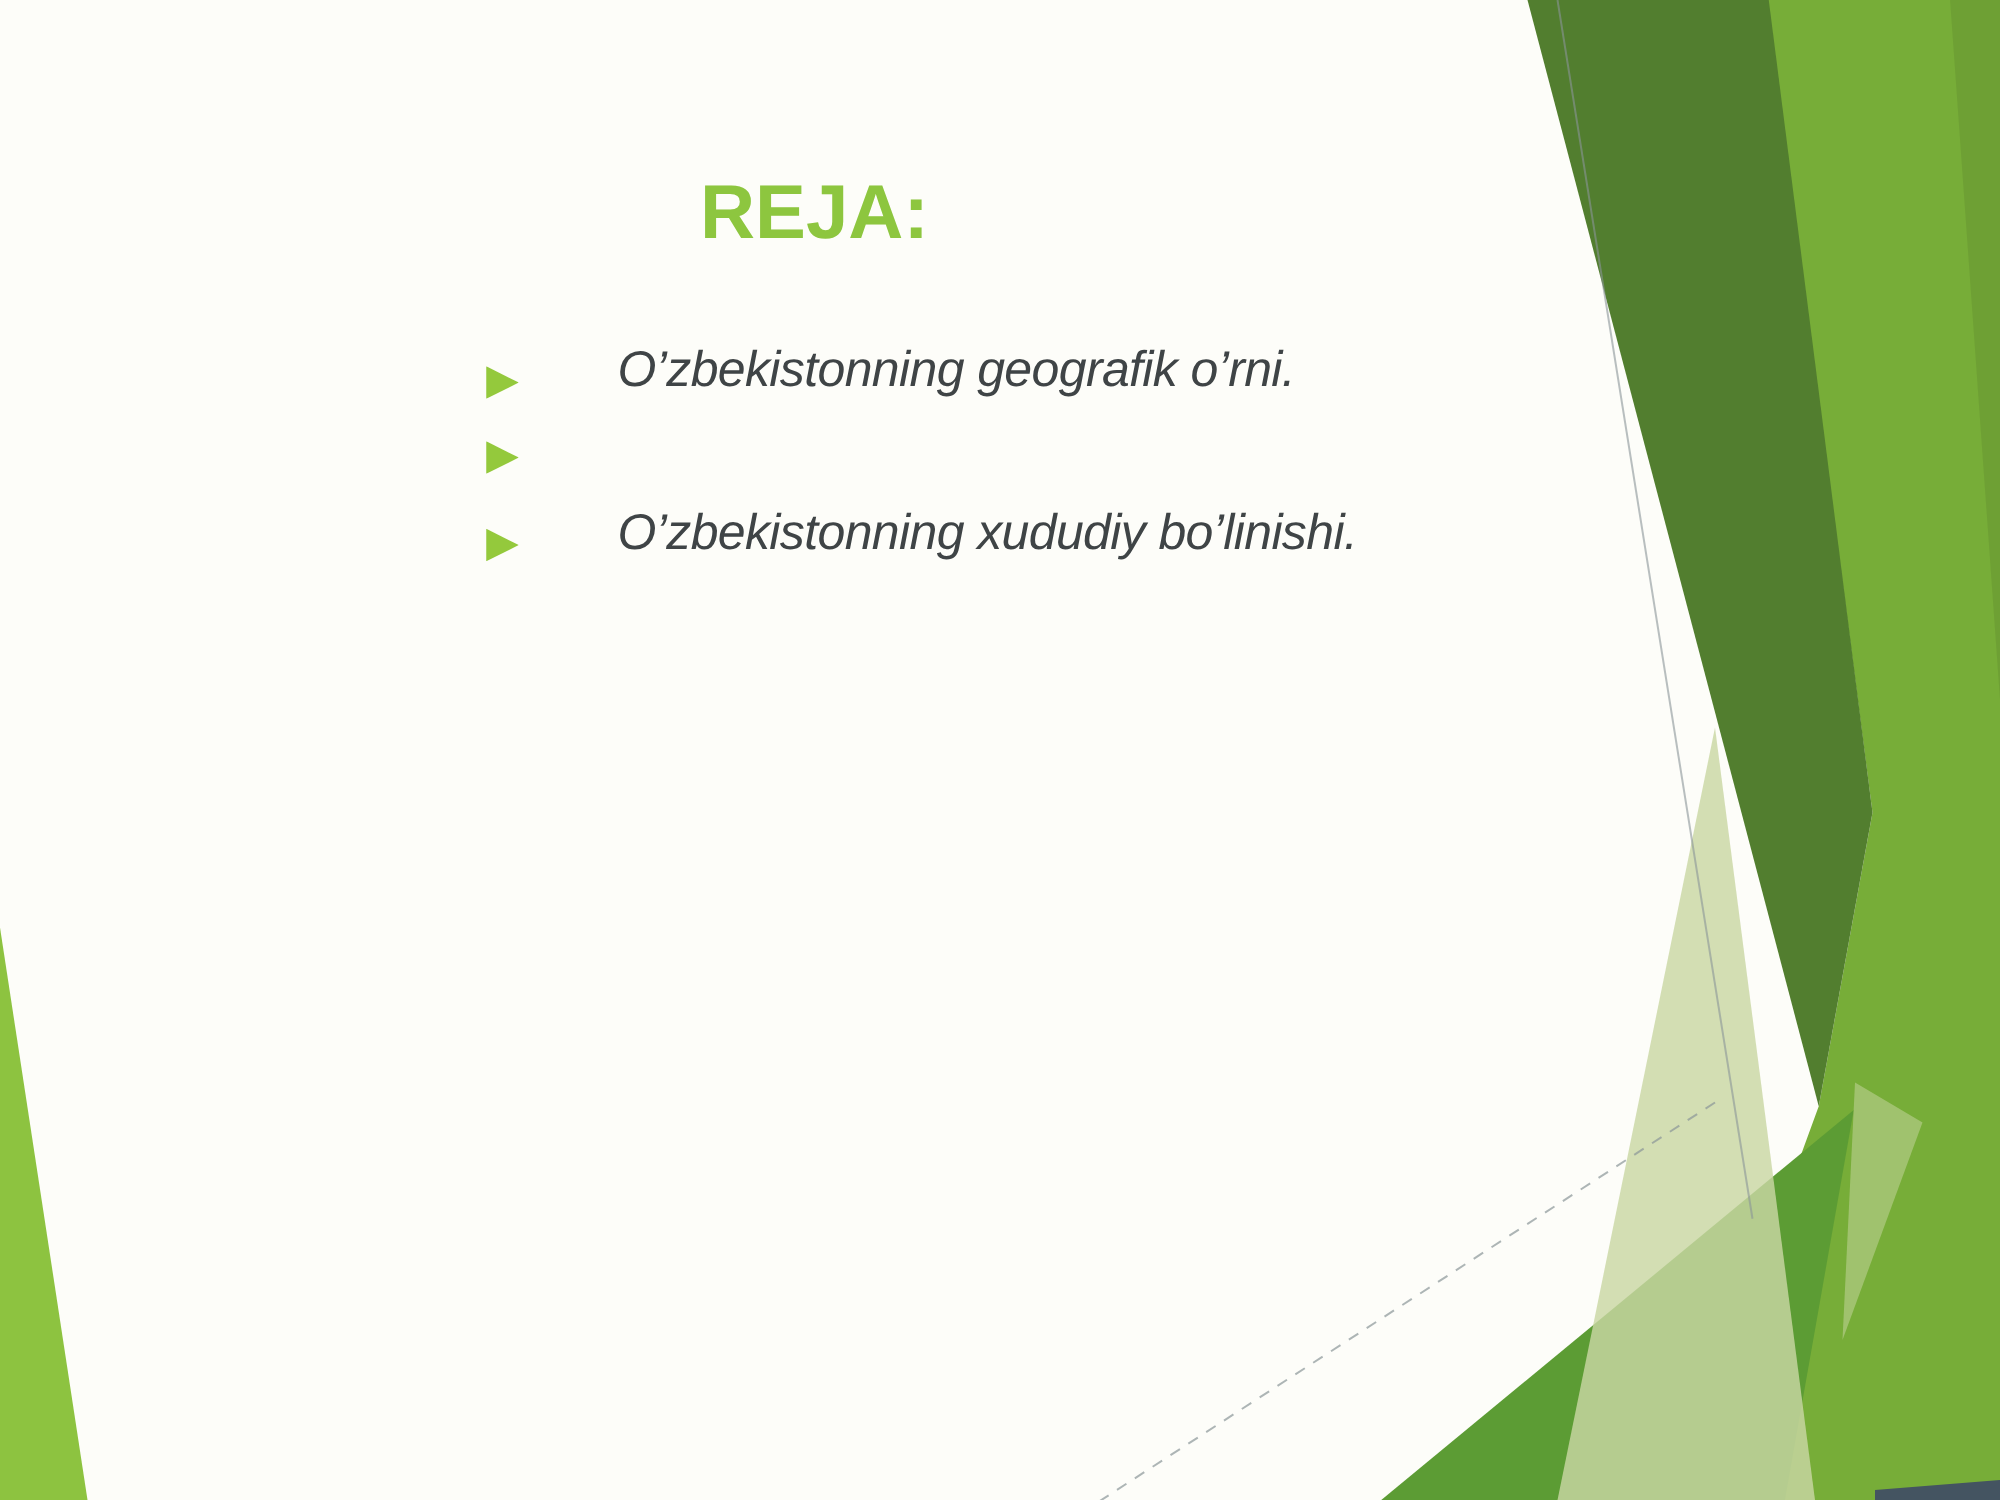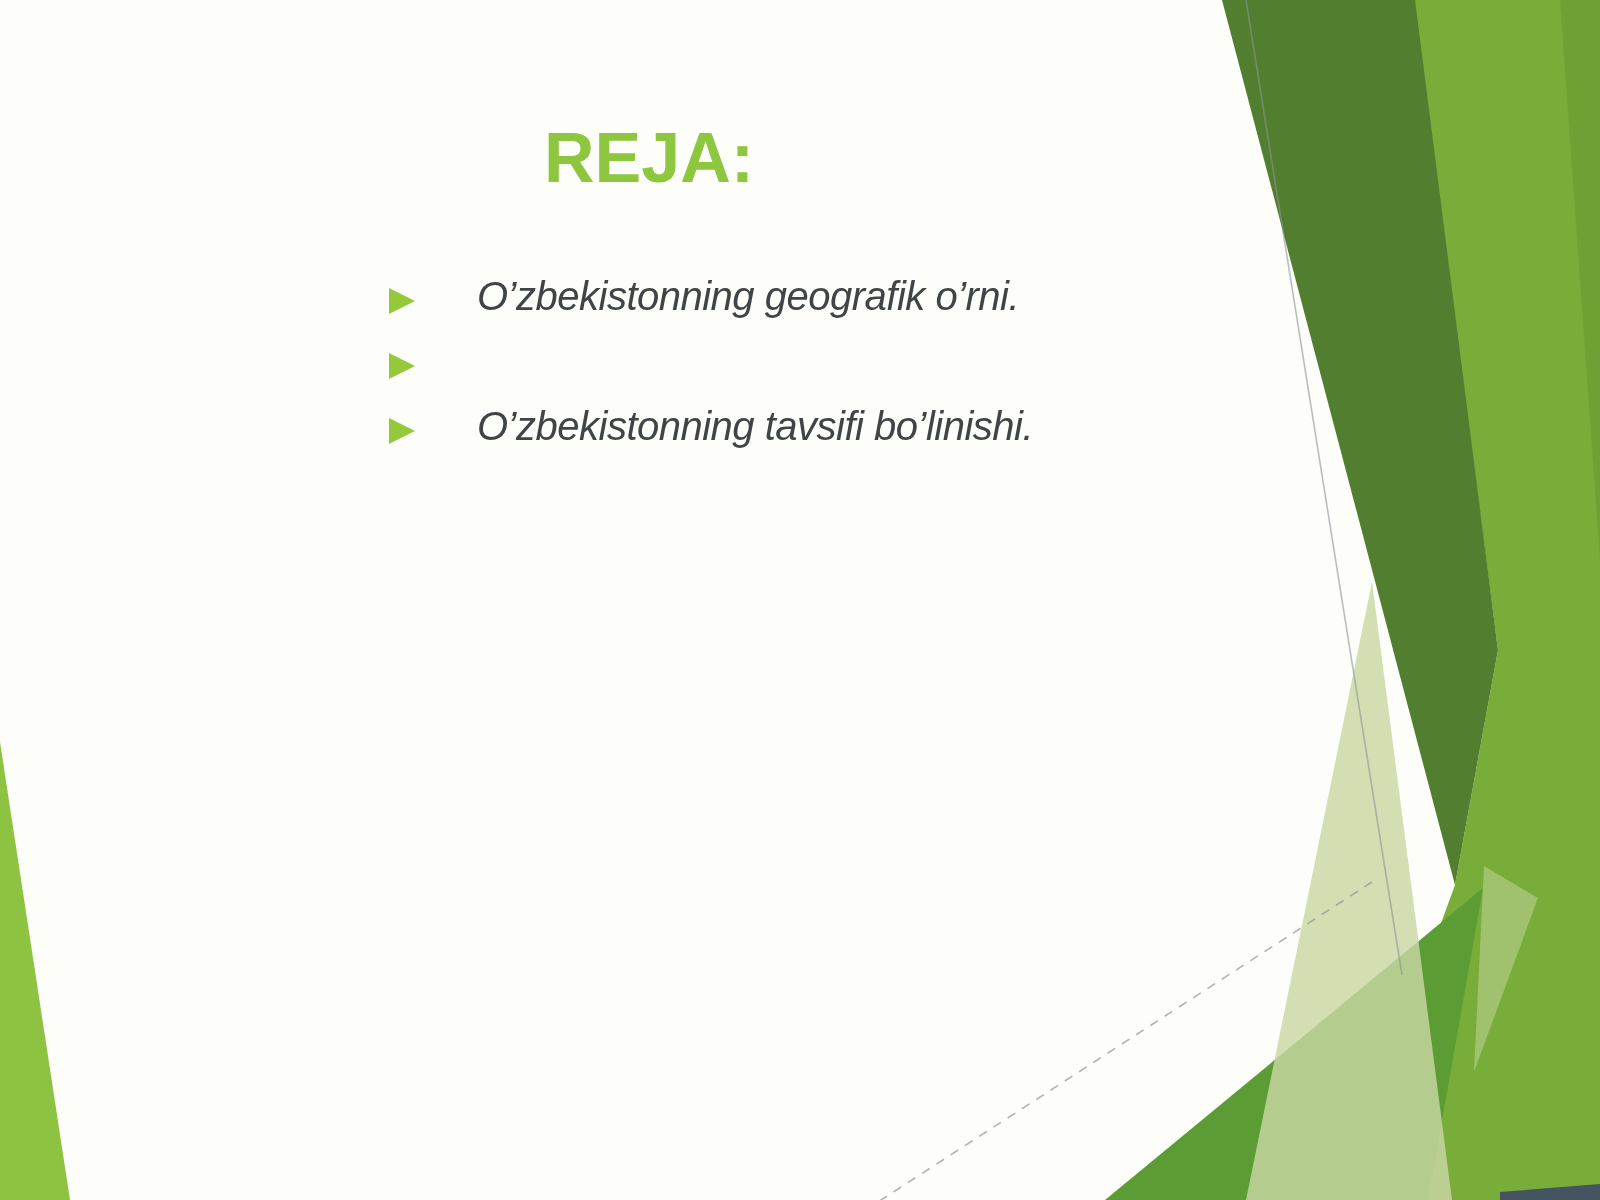--- a/index.html
+++ b/index.html
@@ -30,39 +30,40 @@
   .poly-medium   { fill: var(--c-medium_green); }
   .poly-pale     { fill: var(--c-pale_green); }
   .poly-wedge    { fill: var(--c-left_wedge_green); }
   .poly-corner   { fill: var(--c-corner_navy); }
   .keyline       { stroke: var(--c-line_gray); stroke-width: 1.6; fill: none; }
 
   .slide-title {
     position: absolute;
     left: 544px;
     top: 118px;
-    margin: 0;
-    font-size: 70px;
+    margin: 16px;
+    font-size: 61px;
     line-height: 1.15;
     font-weight: 700;
     letter-spacing: 0px;
     color: var(--c-title_green);
   }
   .bullet-list {
     position: absolute;
     left: 388px;
     top: 273px;
     margin: 0;
     padding: 0;
     list-style: none;
   }
   .bullet-row {
     display: flex;
-    align-items: center;
+    align-items: flex-end;
     margin: 0 0 24px 0;
+    gap: 17px;
   }
   .bullet-icon-box {
     flex: 0 0 auto;
     width: 27px;
     height: 26px;
     margin-top: 10px;
   }
   .bullet-tri { fill: var(--c-bullet_green); }
   .bullet-text {
     margin-left: 62px;
@@ -111,17 +112,17 @@
     </li>
     <li class="bullet-row">
       <svg class="bullet-icon-box" viewBox="0 0 27 26" aria-hidden="true">
         <polygon class="bullet-tri" points="1,0 27,13 1,26"></polygon>
       </svg>
     </li>
     <li class="bullet-row">
       <svg class="bullet-icon-box" viewBox="0 0 27 26" aria-hidden="true">
         <polygon class="bullet-tri" points="1,0 27,13 1,26"></polygon>
       </svg>
-      <span class="bullet-text">O’zbekistonning tavsifi bo’linishi.</span>
+      <span class="bullet-text">O’zbekistonning xududiy bo’linishi.</span>
     </li>
   </ul>
 
 </div>
 
 </body></html>

